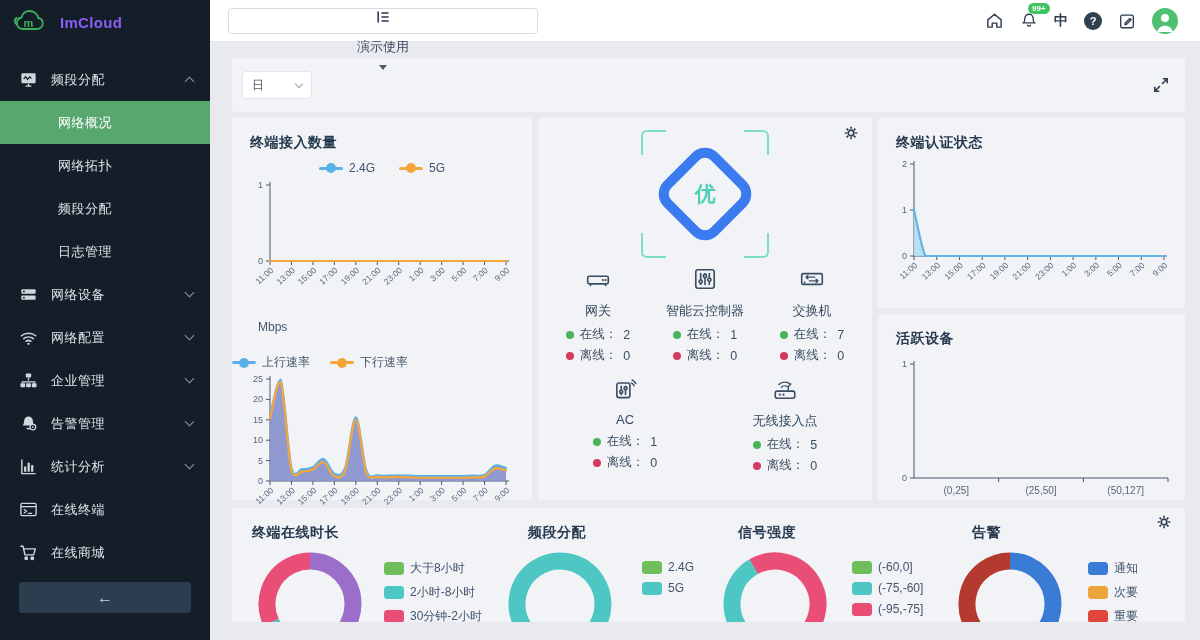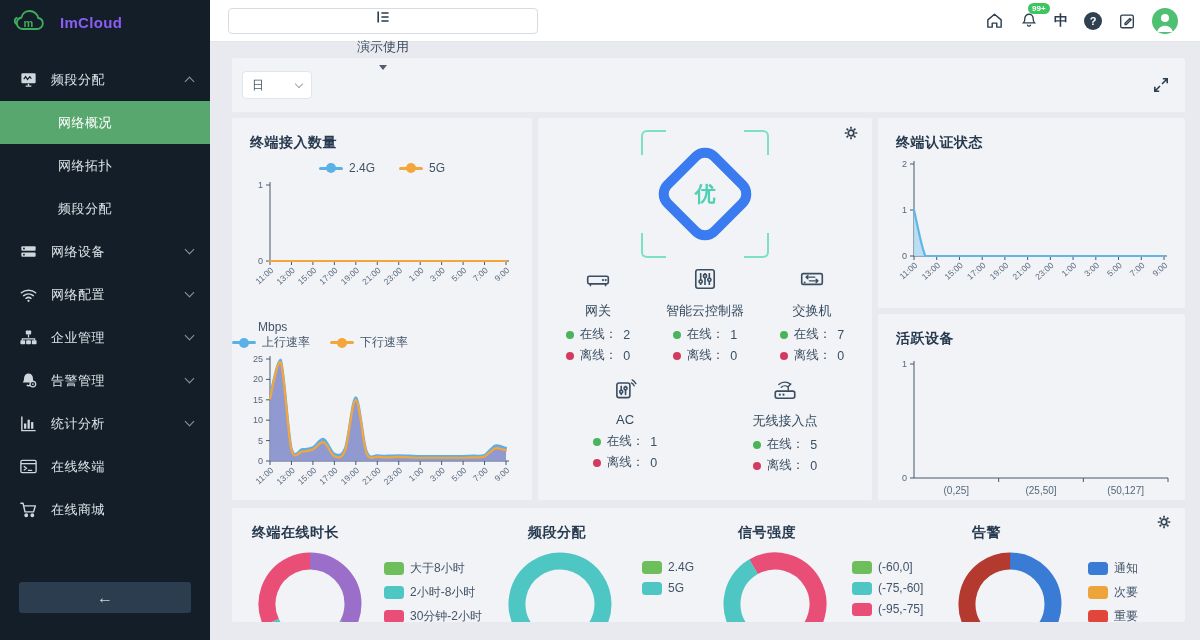--- a/index.html
+++ b/index.html
@@ -49,21 +49,21 @@
 
   .p-title { font-size:14px; font-weight:bold; color:#273a4f; padding:16px 0 0 18px; letter-spacing:.5px; }
   .legend-row { display:flex; justify-content:center; align-items:center; gap:24px; margin-top:9px; }
   .lg-item { display:flex; align-items:center; gap:6px; font-size:12px; color:#42546a; cursor:pointer; }
   .mk-wrap { position:relative; width:24px; height:10px; }
   .mk-line { position:absolute; left:0; top:3.5px; width:24px; height:3px; border-radius:2px; }
   .mk-dot { position:absolute; left:7px; top:0; width:10px; height:10px; border-radius:50%; }
   .mk-rect { width:20px; height:13px; border-radius:3.5px; }
   .mbps-row { display:flex; align-items:flex-start; margin-top:13px;flex-direction:column; }
   .mbps-label { width:60px; padding-left:26px; font-size:12px; color:#42546a; }
-  .mbps-row .legend-mid { flex:1; display:flex; justify-content:center; gap:20px; }
+  .mbps-row .legend-mid { flex:1; display:flex; justify-content:center; gap:20px;margin-top:20px; }
   .chart-box { margin-left:10px; }
 
   
   .gear { position:absolute; right:13px; top:7px; cursor:pointer; }
   .hb-wrap { position:absolute; left:103px; top:12px; width:128px; height:128px; }
   .bracket { position:absolute; width:25px; height:25px; border:0 solid #7de0c4; }
   .bracket.tl { left:0; top:0; border-left-width:2.5px; border-top-width:2.5px; border-top-left-radius:6px; }
   .bracket.tr { right:0; top:0; border-right-width:2.5px; border-top-width:2.5px; border-top-right-radius:6px; }
   .bracket.bl { left:0; bottom:0; border-left-width:2.5px; border-bottom-width:2.5px; border-bottom-left-radius:6px; }
   .bracket.br { right:0; bottom:0; border-right-width:2.5px; border-bottom-width:2.5px; border-bottom-right-radius:6px; }
@@ -107,20 +107,21 @@
             <path d="M5 9.5 7 7l2 3 2.4-3 1.6 2.2" stroke="#131e28" stroke-width="1.3" fill="none"></path>
             <path d="M7 17h6M10 14.5V17" stroke="#cfd7dd" stroke-width="1.5"></path>
           </svg>
       </span>
       <span class="mi-label">频段分配</span>
       <span class="chev up"></span>
     </div>
     <div class="submenu-item active">网络概况</div>
     <div class="submenu-item">网络拓扑</div>
     <div class="submenu-item">频段分配</div>
+    <div class="submenu-item">日志管理</div>
 
     <div class="menu-item">
       <span class="mi-icon">
         <svg width="19" height="19" viewBox="0 0 20 20">
             <rect x="2.5" y="4.5" width="15" height="4.6" rx="1" fill="#cfd7dd"></rect>
             <rect x="2.5" y="11" width="15" height="4.6" rx="1" fill="#cfd7dd"></rect>
             <circle cx="5.2" cy="6.8" r="1" fill="#131e28"></circle>
             <circle cx="5.2" cy="13.3" r="1" fill="#131e28"></circle>
           </svg>
       </span>

